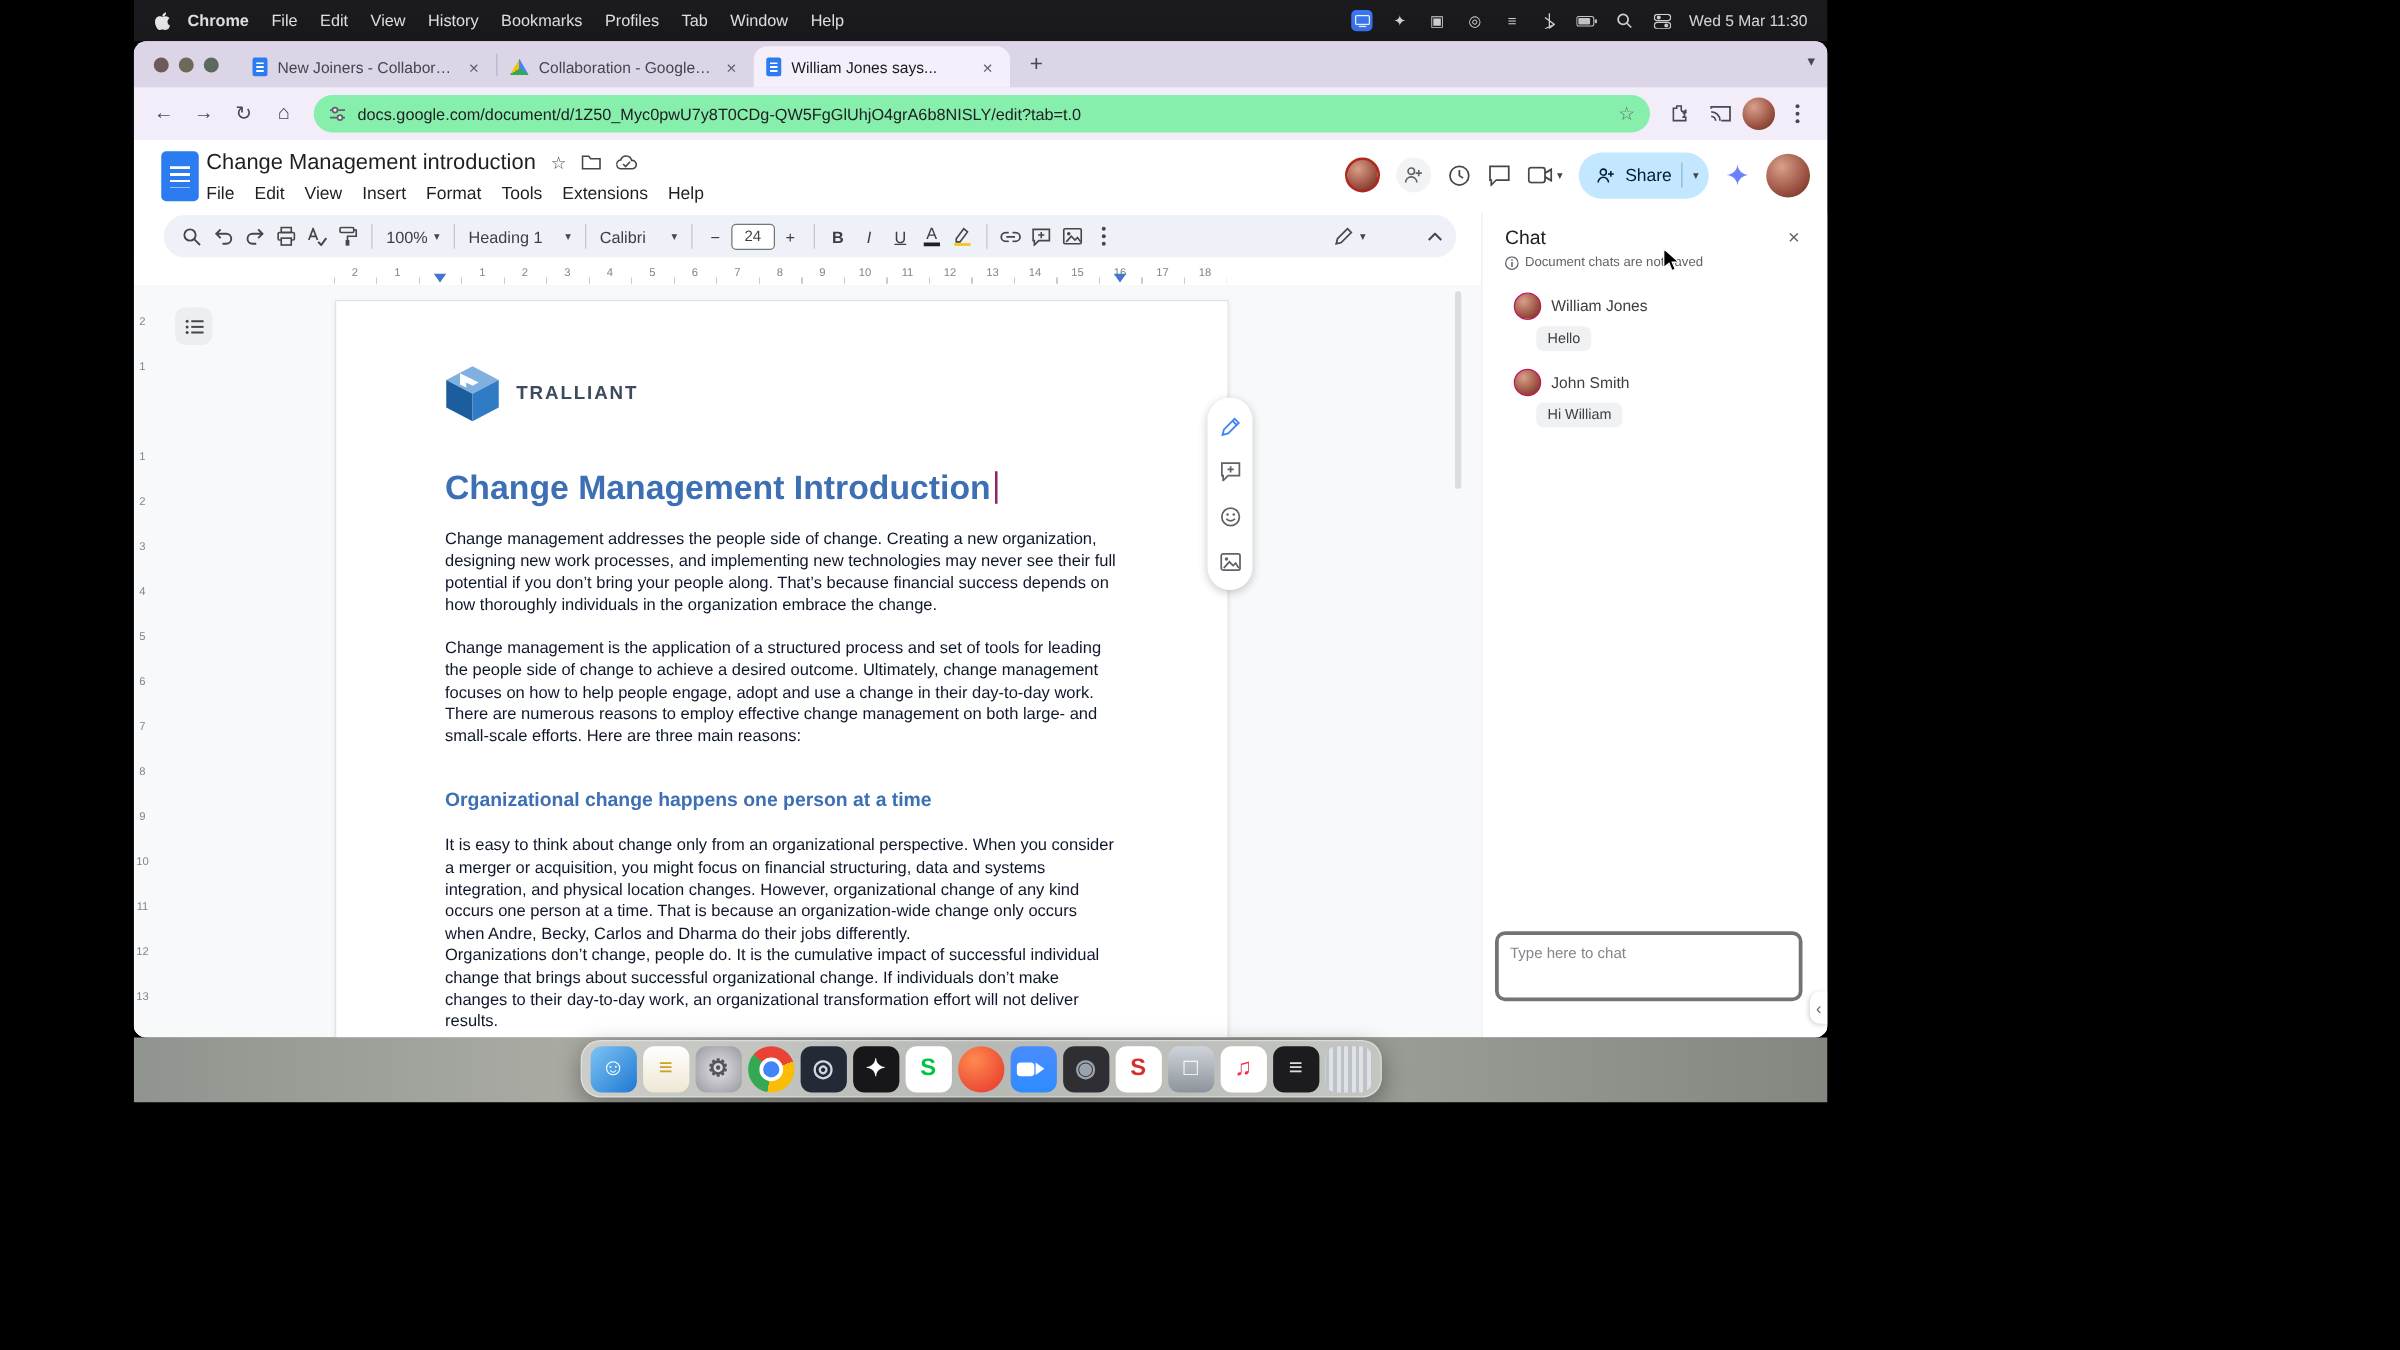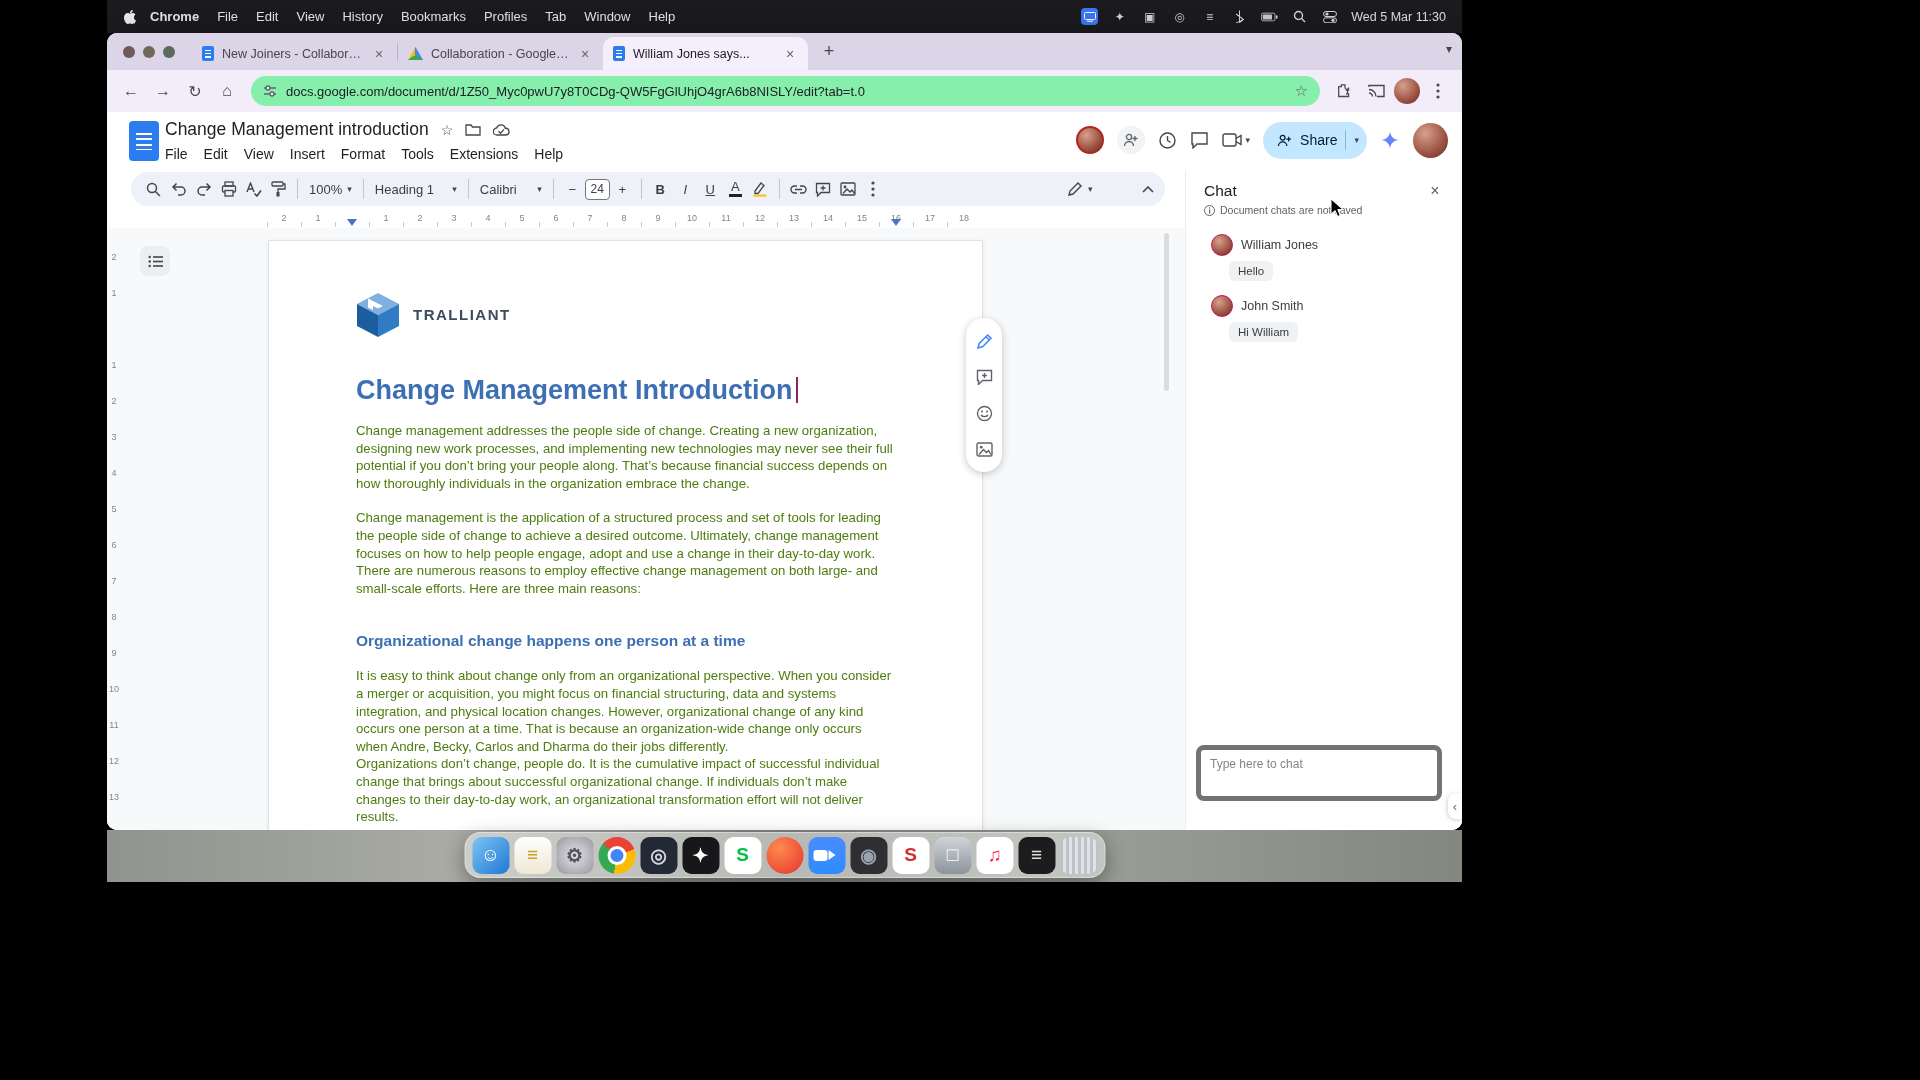--- a/index.html
+++ b/index.html
@@ -68,21 +68,21 @@
     padding:0 8px 0 14px;color:#001d35;font-size:14px;font-weight:500;}
   .share .sep{width:1px;height:20px;background:#8fb6cf;}
   .big-avatar{width:35px;height:35px;}
 
   .toolbar{position:absolute;left:24px;top:60px;width:1034px;height:34px;background:#eef1f8;border-radius:17px;
     display:flex;align-items:center;padding:0 10px;font-size:13px;color:#3c4043;}
   .tbtn{min-width:25px;height:26px;display:flex;align-items:center;justify-content:center;border-radius:6px;padding:0 2px;}
   .tdiv{width:1px;height:20px;background:#c4c7c5;margin:0 6px;flex:none;}
   .ddv{display:flex;align-items:center;gap:5px;padding:0 5px;height:26px;border-radius:6px;white-space:nowrap;}
   .caret-dn{font-size:9px;color:#444746;}
-  .sizebox{width:25px;height:21px;border:1px solid #747775;border-radius:4px;display:flex;align-items:center;
+  .sizebox{width:35px;height:21px;border:1px solid #747775;border-radius:4px;display:flex;align-items:center;
     justify-content:center;font-size:12px;background:#fff;}
   .bchar{font-weight:700;}
   .uchar{text-decoration:underline;}
   .acolor{display:flex;flex-direction:column;align-items:center;line-height:12px;}
   .acolor .bar{width:13px;height:3px;background:#202124;margin-top:1px;}
   .editmode{position:absolute;left:952px;top:62px;display:flex;align-items:center;gap:5px;height:30px;
     padding:0 8px;border-radius:8px;color:#3c4043;}
   .tb-collapse{position:absolute;left:1028px;top:64px;width:26px;height:26px;display:flex;align-items:center;
     justify-content:center;color:#444746;}
 
@@ -100,21 +100,21 @@
   .canvas{position:absolute;left:0;top:116px;width:1078px;height:602px;background:#f8f9fa;overflow:hidden;}
   .outline-btn{position:absolute;left:33px;top:18px;width:30px;height:30px;border-radius:8px;background:#eceef1;
     display:flex;align-items:center;justify-content:center;}
   .page{position:absolute;left:161px;top:12px;width:715px;height:900px;background:#fff;
     border:1px solid #e0e2e6;box-shadow:0 1px 4px rgba(0,0,0,.08);}
   .pagein{padding:50px 88px 0 87px;}
   .logo-row{display:flex;align-items:center;gap:12px;height:46px;}
   .logo-text{font-size:15px;font-weight:700;letter-spacing:1.5px;color:#3c4b5e;}
   .h1{margin-top:36px;font-size:27px;font-weight:700;color:#3d6fb4;line-height:34px;}
   .caret{display:inline-block;width:2px;height:26px;background:#8e2464;margin-left:3px;vertical-align:-4px;}
-  .bt{font-size:13.2px;line-height:17.6px;color:#4d7c0f;margin:0;}
+  .bt{font-size:13.2px;line-height:17.6px;color:#0f172a;margin:0;}
   .p1{margin-top:15px;}.p2{margin-top:17px;}
   .h2{margin-top:33px;font-size:15.5px;font-weight:700;color:#3d6fb4;line-height:21px;}
   .p3{margin-top:16px;}.p4{margin-top:0;}
 
   .floaters{position:absolute;left:859px;top:90px;width:36px;background:#fff;border-radius:18px;
     box-shadow:0 2px 8px rgba(0,0,0,.22);padding:5px 0;display:flex;flex-direction:column;align-items:center;}
   .fbtn{width:36px;height:36px;display:flex;align-items:center;justify-content:center;}
   .scrollthumb{position:absolute;left:1057px;top:5px;width:5px;height:158px;background:#dadce0;border-radius:3px;}
 
   
@@ -123,21 +123,21 @@
   .chat-title{font-size:15.5px;color:#202124;flex:1;}
   .chat-x{color:#5f6368;font-size:16px;width:22px;text-align:center;}
   .chat-notice{display:flex;align-items:center;gap:5px;padding:2px 18px;font-size:10.5px;color:#5f6368;}
   .msgs{margin-top:16px;}
   .msg{padding-left:25px;margin-bottom:14px;}
   .msg-top{display:flex;align-items:center;gap:8px;}
   .msg-av{width:22px;height:22px;border:1.5px solid #c2185b;}
   .msg-name{font-size:12.5px;color:#3c4043;font-weight:500;}
   .bubble{display:inline-block;margin:5px 0 0 18px;background:#f0f1f3;border-radius:6px;padding:4px 9px;
     font-size:11.5px;color:#3c4043;}
-  .chat-input{position:absolute;left:10px;top:575px;width:246px;height:56px;border:5px solid #737373;
+  .chat-input{position:absolute;left:10px;top:575px;width:246px;height:56px;border:3px solid #737373;
     border-radius:8px;padding:7px 9px;font-size:12px;font-family:"Liberation Sans",sans-serif;resize:none;outline:none;color:#202124;}
   .chat-input::placeholder{color:#80868b;}
   .collapse{position:absolute;left:1341px;top:681px;width:14px;height:26px;background:#fff;border-radius:8px 0 0 8px;
     box-shadow:-1px 1px 4px rgba(0,0,0,.18);display:flex;align-items:center;justify-content:center;
     color:#5f6368;font-size:13px;}
 
   
   .desktop{left:0;top:830px;width:1355px;height:52px;
     background:linear-gradient(90deg,#8f948e,#a9aba3 25%,#7f837c 50%,#989c94 75%,#838780);}
   .dock{position:absolute;left:50%;transform:translateX(-50%);top:832px;height:46px;border-radius:16px;

